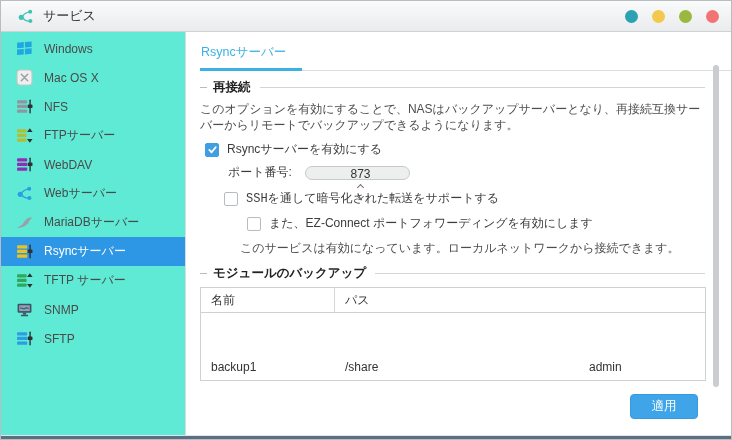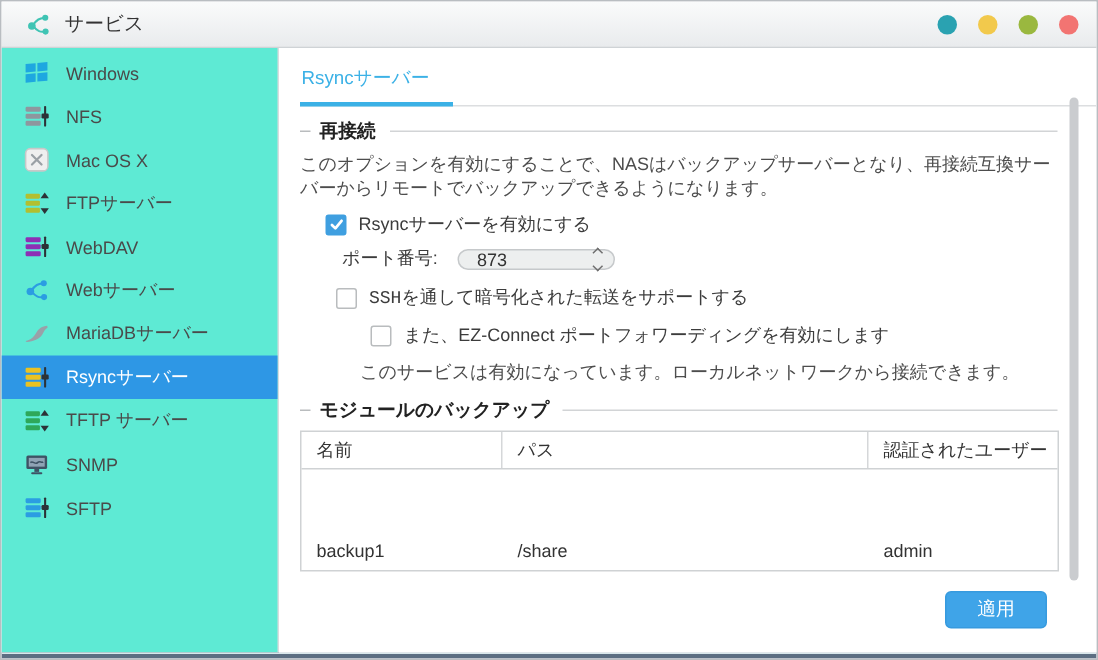--- a/index.html
+++ b/index.html
@@ -39,24 +39,24 @@
   .sec-rule { flex:1; height:1px; background:#d2d4d6; margin-left:9px; }
 
   .desc { margin-top:5px; font-size:12px; color:#4d4d4d; line-height:16px; width:508px; }
 
   
   .cb-row { display:flex; align-items:center; }
   .cb-box { width:14px; height:14px; border:1px solid #b9bcbe; border-radius:2px; background:#fff; margin-right:8px; flex:0 0 14px; display:flex; align-items:center; justify-content:center; }
   .cb-box.checked { background:#3f9fe0; border-color:#3f9fe0; }
   .cb-lbl { font-size:12px; color:#3c3c3c; }
 
-  .row-enable { margin-top:8px; margin-left:17px; }
+  .row-enable { margin-top:8px; margin-left:5px; }
   .row-port { margin-top:6px; margin-left:28px; display:flex; align-items:center; }
   .port-lbl { font-size:12px; color:#3c3c3c; width:77px; flex:0 0 77px; }
-  .port-input { width:105px; height:14px; background:#edefef; border:1px solid #c6c9cb; border-radius:10px; display:flex; align-items:center; padding:0 6px 0 12px; }
+  .port-input { width:105px; height:14px; background:#edefef; border:1px solid #c6c9cb; border-radius:10px; display:flex; align-items:center; padding:0 6px 0 12px;flex-direction:column; }
   .port-val { font-size:12px; color:#333; flex:1; }
   .spinner { display:flex; flex-direction:column; align-items:center; gap:4px; padding:2px; }
   .chev { width:5px; height:5px; border-right:1.5px solid #6e6e6e; border-bottom:1.5px solid #6e6e6e; }
   .chev-up { transform:rotate(-135deg); margin-top:2px; }
   .chev-down { transform:rotate(45deg); margin-bottom:2px; }
   .row-ssh { margin-top:9px; margin-left:24px;font-family:Liberation Mono, monospace; }
   .row-ez { margin-top:8px; margin-left:24px;padding-left:23px; }
   .status-line { margin-top:8px; margin-left:40px; font-size:12px; color:#4d4d4d; }
 
   
@@ -115,37 +115,37 @@
               <rect x="8.4" y="2.6" width="6.3" height="5.3"></rect>
               <rect x="1" y="9" width="6.3" height="5.3"></rect>
               <rect x="8.4" y="9" width="6.3" height="5.3"></rect>
             </g>
         </svg>
         <span class="lbl">Windows</span>
       </div>
 
       <div class="side-item">
         <svg class="ico" viewBox="0 0 16 16">
+          <rect x="1" y="1" width="14" height="14" rx="3" fill="#efefef" stroke="#c8c8c8"></rect>
+          <path d="M5 5 L11 11 M11 5 L5 11" stroke="#9aa0a5" stroke-width="1.4" stroke-linecap="round"></path>
+        </svg>
+        <span class="lbl">Mac OS X</span>
+      </div>
+
+      <div class="side-item">
+        <svg class="ico" viewBox="0 0 16 16">
           <g fill="#8e979e">
               <rect x="1" y="2" width="9.5" height="3.1" rx="0.8"></rect>
               <rect x="1" y="6.4" width="9.5" height="3.1" rx="0.8"></rect>
               <rect x="1" y="10.8" width="9.5" height="3.1" rx="0.8"></rect>
             </g>
           <rect x="12.6" y="1.5" width="1.3" height="13" rx="0.6" fill="#2c3237"></rect>
             <rect x="11" y="6.2" width="4.5" height="3.2" rx="0.8" fill="#2c3237"></rect>
         </svg>
         <span class="lbl">NFS</span>
-      </div>
-
-      <div class="side-item">
-        <svg class="ico" viewBox="0 0 16 16">
-          <rect x="1" y="1" width="14" height="14" rx="3" fill="#efefef" stroke="#c8c8c8"></rect>
-          <path d="M5 5 L11 11 M11 5 L5 11" stroke="#9aa0a5" stroke-width="1.4" stroke-linecap="round"></path>
-        </svg>
-        <span class="lbl">Mac OS X</span>
       </div>
 
       <div class="side-item">
         <svg class="ico" viewBox="0 0 16 16">
           <g fill="#b2bf30">
               <rect x="1" y="2" width="9" height="3.1" rx="0.8"></rect>
               <rect x="1" y="6.4" width="9" height="3.1" rx="0.8"></rect>
               <rect x="1" y="10.8" width="9" height="3.1" rx="0.8"></rect>
             </g>
           <path d="M13 1.2 L15.6 4.8 L10.4 4.8 Z" fill="#2c3237"></path>
@@ -288,21 +288,20 @@
         <span class="sec-dash"></span>
         <span class="sec-title">モジュールのバックアップ</span>
         <span class="sec-rule"></span>
       </div>
 
 
       <div class="table">
         <div class="thead">
           <span class="th">名前</span>
           <span class="th">パス</span>
-          <span class="th">認証されたユーザー</span>
         </div>
         <div class="trow">
           <span class="td">backup1</span>
           <span class="td">/share</span>
           <span class="td">admin</span>
         </div>
       </div>
 
       <div class="apply-row">
         <button class="apply-btn">適用</button>

